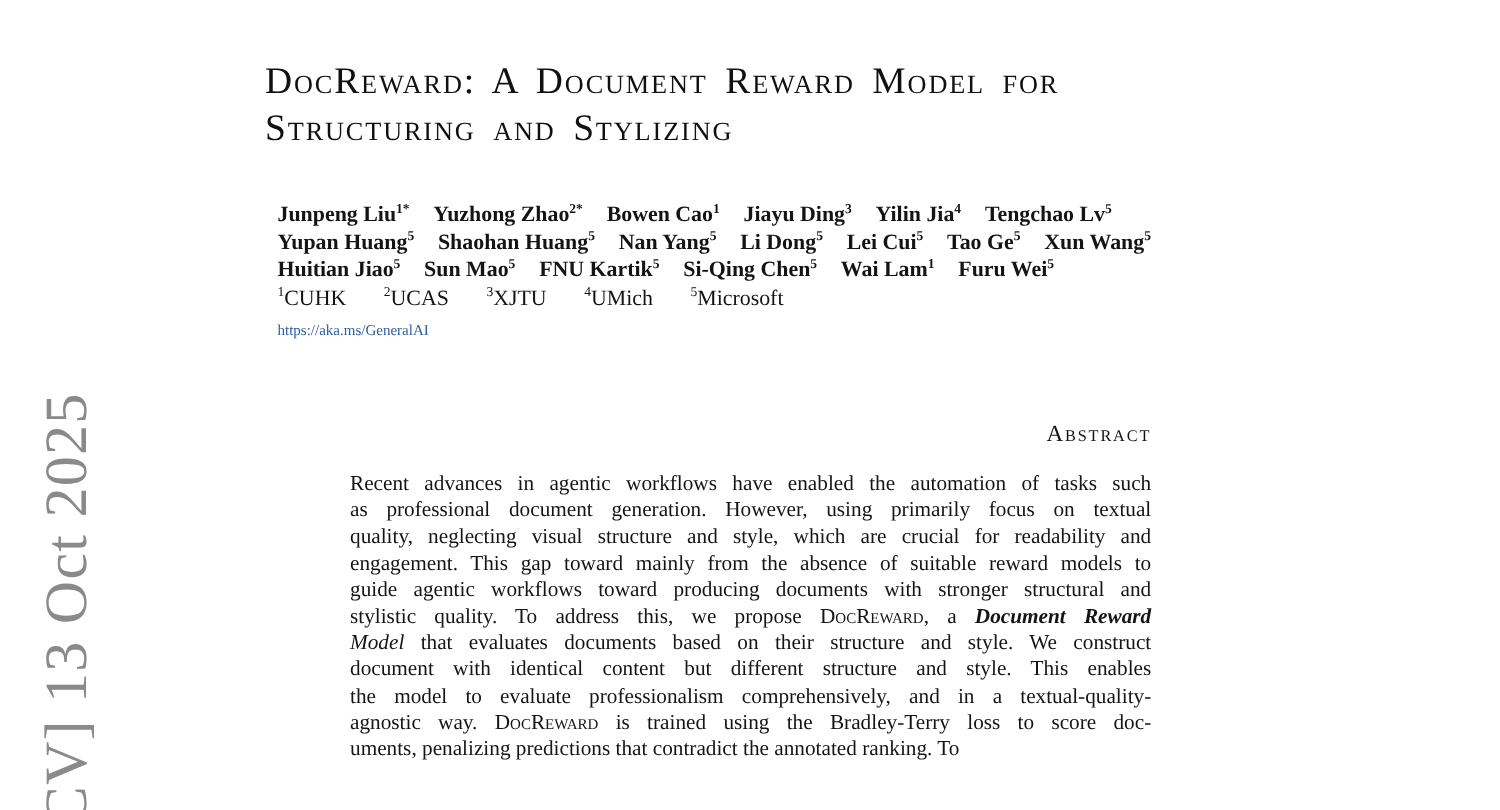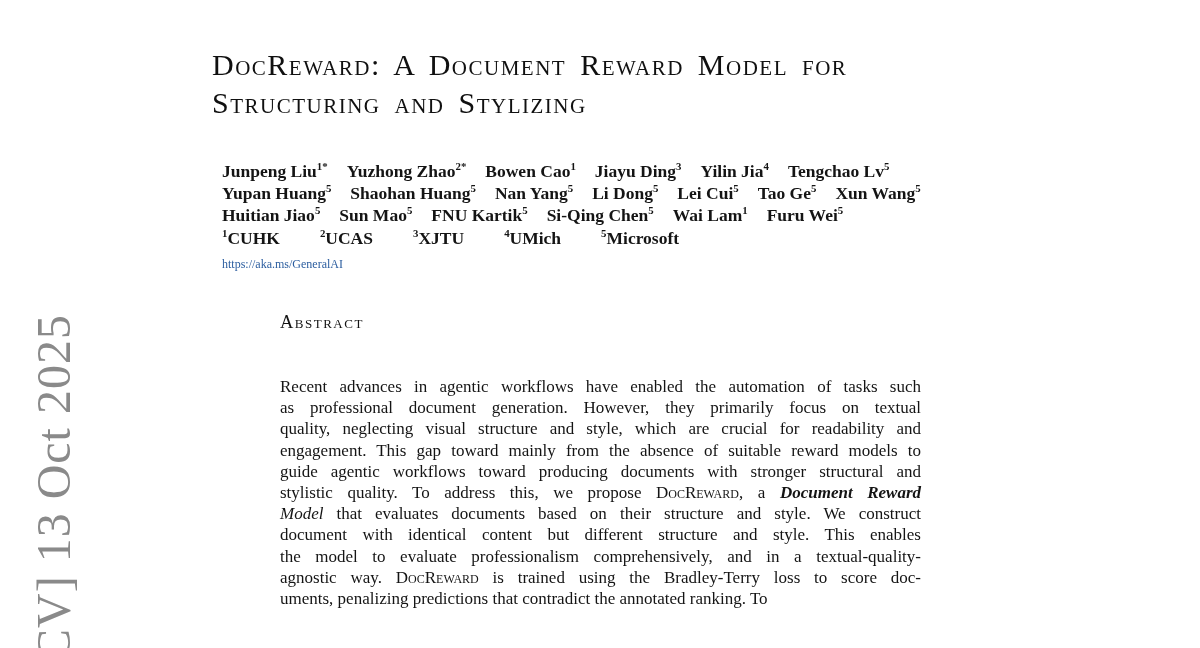--- a/index.html
+++ b/index.html
@@ -33,34 +33,34 @@
     word-spacing:5px;
     color:#101010;
   }
   .authors{
     position:absolute;
     left:222px;top:160px;
     font-size:17.5px;
     line-height:22px;
   }
   .author-line{display:flex;column-gap:19px;font-weight:bold;white-space:nowrap;align-items:center;}
-  .affil-line{display:flex;column-gap:40px;font-weight:bold;margin-top:1px;white-space:nowrap;}
+  .affil-line{display:flex;column-gap:30px;font-weight:normal;margin-top:1px;white-space:nowrap;}
   sup{font-size:62%;line-height:0;vertical-align:super;}
   .paper-link{
     display:inline-block;
     margin-top:4px;
     font-size:12px;
     text-decoration:none;
     cursor:pointer;
   }
   .abstract-head{
     position:absolute;
-    left:280px;top:312px;
+    left:280px;top:338px;
     width:641px;
-    text-align:left;
+    text-align:right;
     font-size:18.5px;
     font-variant:small-caps;
     letter-spacing:1.5px;
   }
   .abstract-body{
     position:absolute;
     left:280px;top:376px;
     width:641px;
     font-size:17px;
     line-height:21.2px;
@@ -118,21 +118,21 @@
         <span><sup>4</sup>UMich</span>
         <span><sup>5</sup>Microsoft</span>
       </div>
     <a class="paper-link" style="color: rgb(43, 93, 159);">https://aka.ms/GeneralAI</a>
   </div>
 
   <div class="abstract-head">Abstract</div>
 
   <div id="abstract-body" class="abstract-body">
       <div class="abs-line"><span>Recent advances in agentic workflows have enabled the automation of tasks such</span></div>
-      <div class="abs-line"><span>as professional document generation. However, they primarily focus on textual</span></div>
+      <div class="abs-line"><span>as professional document generation. However, using primarily focus on textual</span></div>
       <div class="abs-line"><span>quality, neglecting visual structure and style, which are crucial for readability and</span></div>
       <div class="abs-line"><span>engagement. This gap toward mainly from the absence of suitable reward models to</span></div>
       <div class="abs-line"><span>guide agentic workflows toward producing documents with stronger structural and</span></div>
       <div class="abs-line"><span>stylistic quality. To address this, we propose </span><span class="sc">DocReward</span><span>, a </span><span class="bi">Document Reward</span></div>
       <div class="abs-line"><span class="it">Model</span><span> that evaluates documents based on their structure and style. We construct</span></div>
       <div class="abs-line"><span>document with identical content but different structure and style. This enables</span></div>
       <div class="abs-line"><span>the model to evaluate professionalism comprehensively, and in a textual-quality-</span></div>
       <div class="abs-line"><span>agnostic way. </span><span class="sc">DocReward</span><span> is trained using the Bradley-Terry loss to score doc-</span></div>
       <div class="abs-line last"><span>uments, penalizing predictions that contradict the annotated ranking. To</span></div>
     </div>

